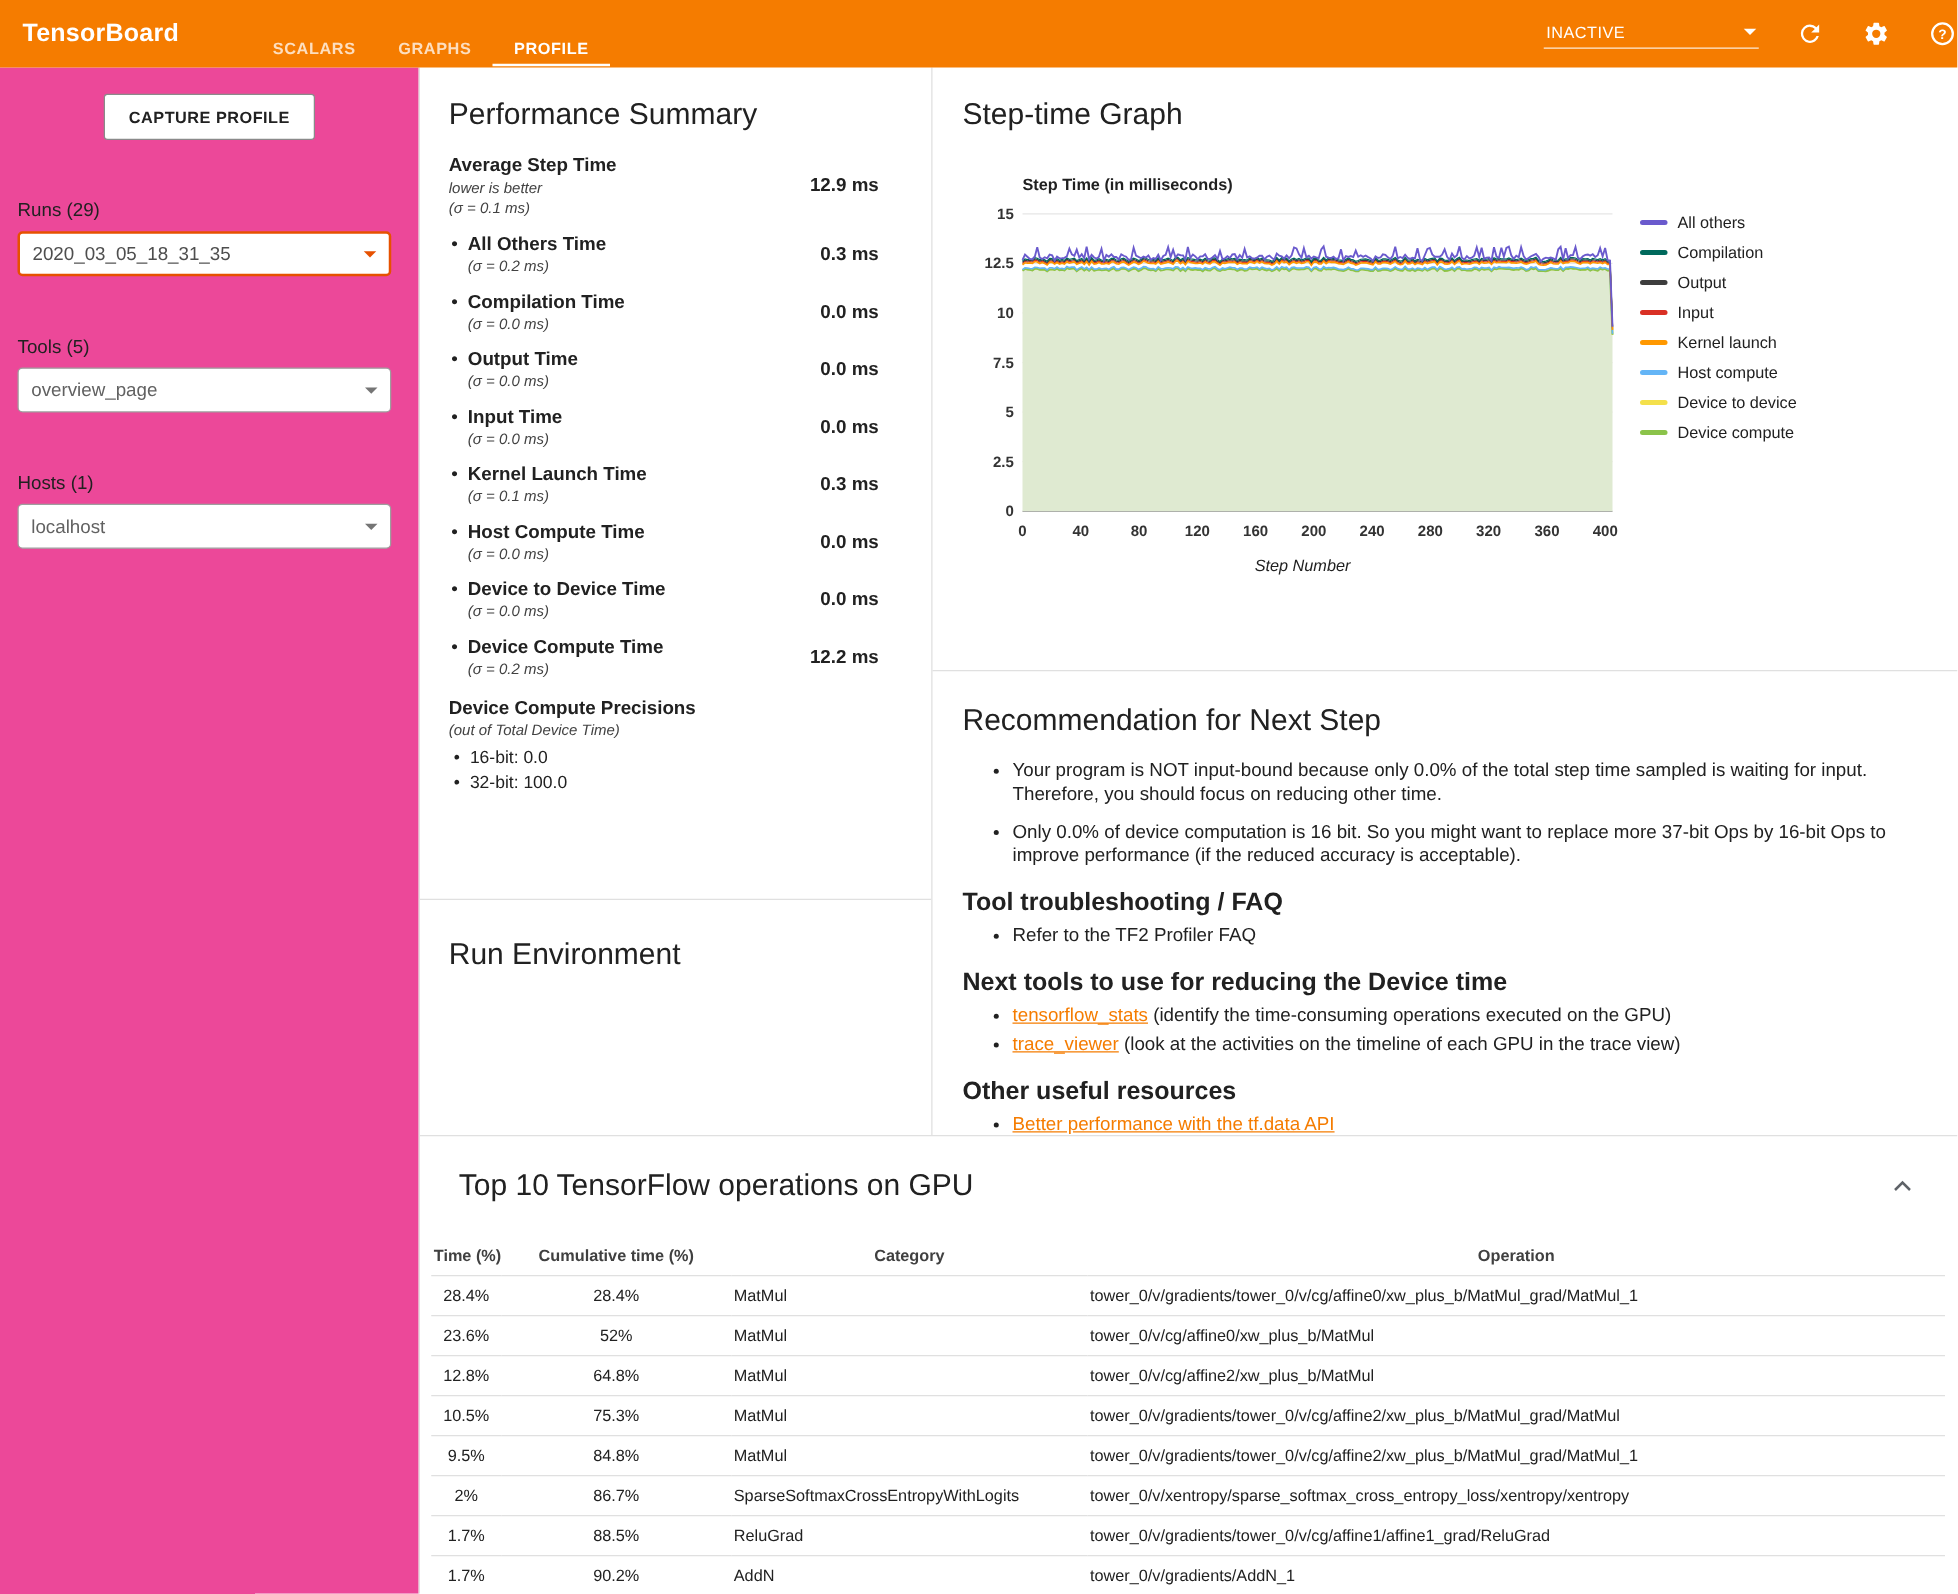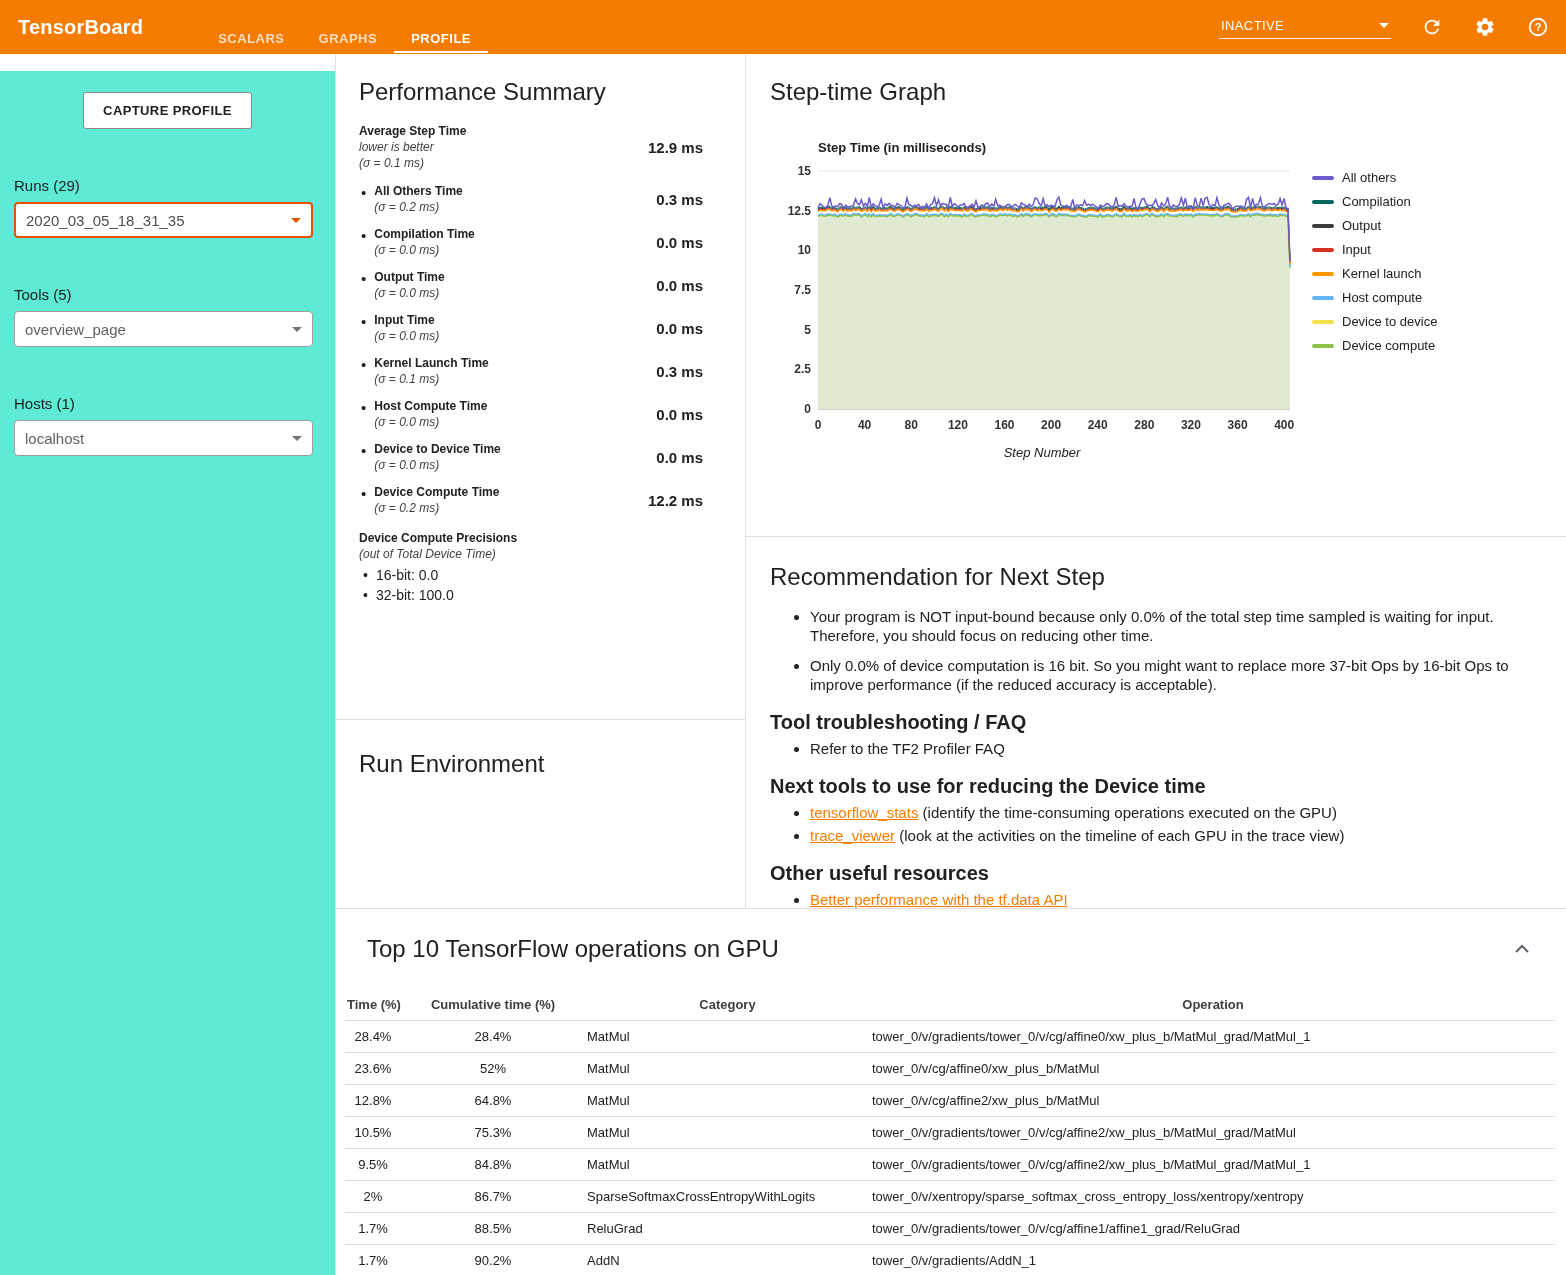--- a/index.html
+++ b/index.html
@@ -5,46 +5,46 @@
   * { box-sizing: border-box; margin: 0; padding: 0; }
   body { font-family: "Liberation Sans", sans-serif; color: #212121; background: #fff; }
   .app { position: relative; width: 1566px; height: 1275px; overflow: hidden; background: #fff; }
 
   
   .header { position: absolute; top: 0; left: 0; right: 0; height: 54px; background: #f57c00; display: flex; align-items: center; color: #fff; z-index: 10; }
   .brand { font-size: 20px; font-weight: bold; margin-left: 18px; letter-spacing: 0.2px; }
   .tabs { display: flex; height: 54px; margin-left: 58px; }
   .tab { height: 53px; line-height: 54px; padding: 12px 17px; font-size: 13px; font-weight: bold; letter-spacing: 0.5px; color: rgba(255,255,255,0.75); cursor: pointer; border-bottom: 2px solid transparent; }
   .tab.active { color: #fff; border-bottom: 2px solid #fff; }
-  .header-right { margin-left: auto; display: flex; align-items: center; gap: 29px; padding-right: 16px; }
+  .header-right { margin-left: auto; display: flex; align-items: center; gap: 29px; }
   .status-select { display: flex; align-items: center; justify-content: space-between; width: 172px; border-bottom: 1px solid rgba(255,255,255,0.85); padding: 2px 2px 5px 2px; font-size: 13px; letter-spacing: 0.4px; cursor: pointer; }
   .caret-white { width: 0; height: 0; border-left: 5px solid transparent; border-right: 5px solid transparent; border-top: 5px solid #fff; }
   .hicon { width: 24px; height: 24px; cursor: pointer; display: flex; align-items: center; justify-content: center; }
   .hicon svg { width: 22px; height: 22px; }
 
   
-  .sidebar { position: absolute; top: 54px; left: 0; width: 335px; bottom: 0; background: #5eead4; margin-top: 17px; }
+  .sidebar { position: absolute; top: 54px; left: 0; width: 335px; bottom: 0; background: #ec4899; }
   .capture-btn { display: block; margin: 21px auto 0 auto; background: #fff; border: 1px solid #8a8a8a; border-radius: 3px; padding: 10px 19px; font-size: 13px; font-weight: bold; letter-spacing: 0.4px; color: #212121; cursor: pointer; font-family: "Liberation Sans", sans-serif; }
   .side-label { font-size: 15px; margin: 48px 0 0 14px; color: #212121; }
   .side-select { display: flex; align-items: center; justify-content: space-between; width: 299px; height: 36px; margin: 8px 0 0 14px; border: 1px solid #9e9e9e; border-radius: 4px; padding: 0 10px 0 10px; font-size: 15px; color: #616161; cursor: pointer; background: #fff; }
   .side-select.focused { border: 2px solid #e65100; color: #4e4e4e; }
   .caret-gray { width: 0; height: 0; border-left: 5px solid transparent; border-right: 5px solid transparent; border-top: 5px solid #757575; }
   .caret-orange { border-top-color: #e65100; }
 
   
   .main { position: absolute; top: 54px; left: 335px; right: 0; bottom: 0; border-left: 1px solid #e0e0e0; background: #fff; }
   .left-col { position: absolute; top: 0; left: 0; width: 410px; height: 854px; border-right: 1px solid #e0e0e0; }
   .right-col { position: absolute; top: 0; left: 410px; right: 0; height: 854px; }
   .section-title { font-size: 24px; font-weight: normal; color: #212121; }
 
   
   .perf-section { height: 666px; border-bottom: 1px solid #e0e0e0; padding: 24px 0 0 23px; }
   .perf-avg { display: flex; align-items: center; margin-top: 18px; padding-right: 42px; }
   .perf-avg-left { flex: 1; }
-  .perf-label { font-size: 12px; font-weight: bold; color: #212121; }
+  .perf-label { font-size: 15px; font-weight: bold; color: #212121; }
   .perf-sub { font-size: 12px; font-style: italic; color: #424242; margin-top: 2px; }
   .perf-value { font-size: 15px; font-weight: bold; white-space: nowrap; }
   .perf-items { list-style: none; margin-top: 14px; }
   .perf-item { display: flex; align-items: center; padding-right: 42px; margin-bottom: 13px; }
   .perf-item-left { flex: 1; display: flex; }
   .bullet-dot { font-size: 15px; margin: 0 8px 0 2px; line-height: 18px; }
   .precisions { margin-top: 16px; }
   .prec-list { list-style: none; margin-top: 6px; }
   .prec-list li { font-size: 14px; margin: 4px 0 0 4px; }
   .prec-list li::before { content: "•"; margin-right 8px; margin-right: 8px; }

